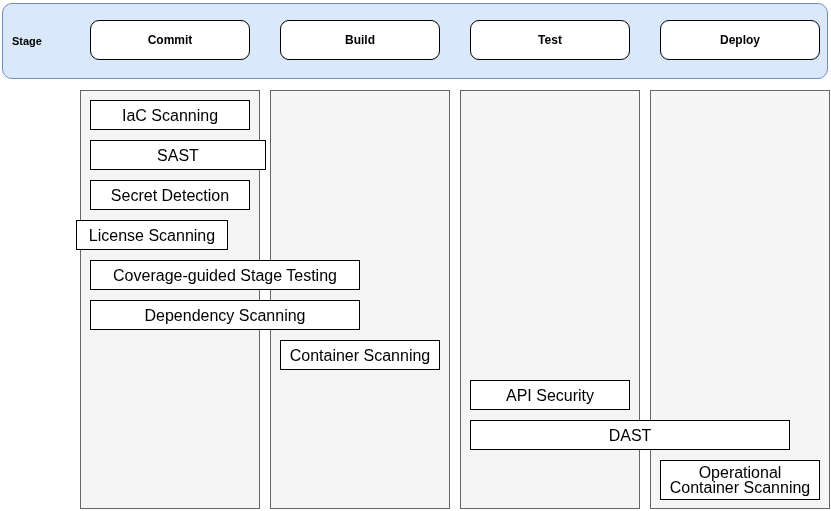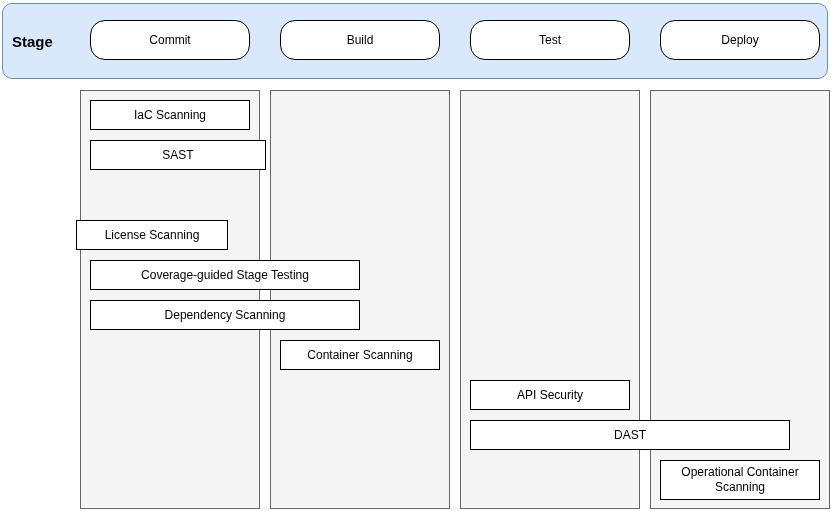--- a/index.html
+++ b/index.html
@@ -31,51 +31,51 @@
     width: 826px; height: 76px;
     background: var(--banner-fill);
     border: 1px solid var(--banner-border);
     border-radius: 10px;
   }
   .stage-label {
     position: absolute;
     left: 12px; top: 3px;
     height: 76px;
     display: flex; align-items: center;
-    font-size: 15px; font-weight: bold;
+    font-size: 11px; font-weight: bold;
     z-index: 3;
   }
   .stage-pill {
     position: absolute;
     top: 20px;
     width: 160px; height: 40px;
     background: var(--box-fill);
     border: 1px solid var(--box-border);
-    border-radius: 15px;
+    border-radius: 9px;
     display: flex; align-items: center; justify-content: center;
-    font-size: 12px; font-weight: normal;
+    font-size: 12px; font-weight: bold;
     z-index: 3;
   }
   
   .lane {
     position: absolute;
     top: 90px;
     width: 180px; height: 419px;
     background: var(--lane-fill);
     border: 1px solid var(--lane-border);
     z-index: 1;
   }
   
   .tool-box {
     position: absolute;
     background: var(--box-fill);
     border: 1px solid var(--box-border);
     display: flex; align-items: center; justify-content: center;
     text-align: center;
-    font-size: 12px;
+    font-size: 16px;
     line-height: 15px;
     padding: 0 4px;
     z-index: 2;
   }
 </style>
 </head>
 <body>
 
 <div class="canvas">
 
@@ -87,20 +87,21 @@
   <div class="stage-pill" style="left:470px">Test</div>
   <div class="stage-pill" style="left:660px">Deploy</div>
 
   <div class="lane" style="left:80px"></div>
   <div class="lane" style="left:270px"></div>
   <div class="lane" style="left:460px"></div>
   <div class="lane" style="left:650px"></div>
 
   <div class="tool-box" style="left:90px; top:100px; width:160px; height:30px">IaC Scanning</div>
   <div class="tool-box" style="left:90px; top:140px; width:176px; height:30px">SAST</div>
+  <div class="tool-box" style="left:90px; top:180px; width:160px; height:30px">Secret Detection</div>
   <div class="tool-box" style="left:76px; top:220px; width:152px; height:30px">License Scanning</div>
   <div class="tool-box" style="left:90px; top:260px; width:270px; height:30px">Coverage-guided Stage Testing</div>
   <div class="tool-box" style="left:280px; top:340px; width:160px; height:30px">Container Scanning</div>
 
   <div class="tool-box" style="left:90px; top:300px; width:270px; height:30px">Dependency Scanning</div>
 
   <div class="tool-box" style="left:470px; top:380px; width:160px; height:30px">API Security</div>
   <div class="tool-box" style="left:470px; top:420px; width:320px; height:30px">DAST</div>
 
   <div class="tool-box" style="left:660px; top:460px; width:160px; height:40px">Operational Container Scanning</div>

